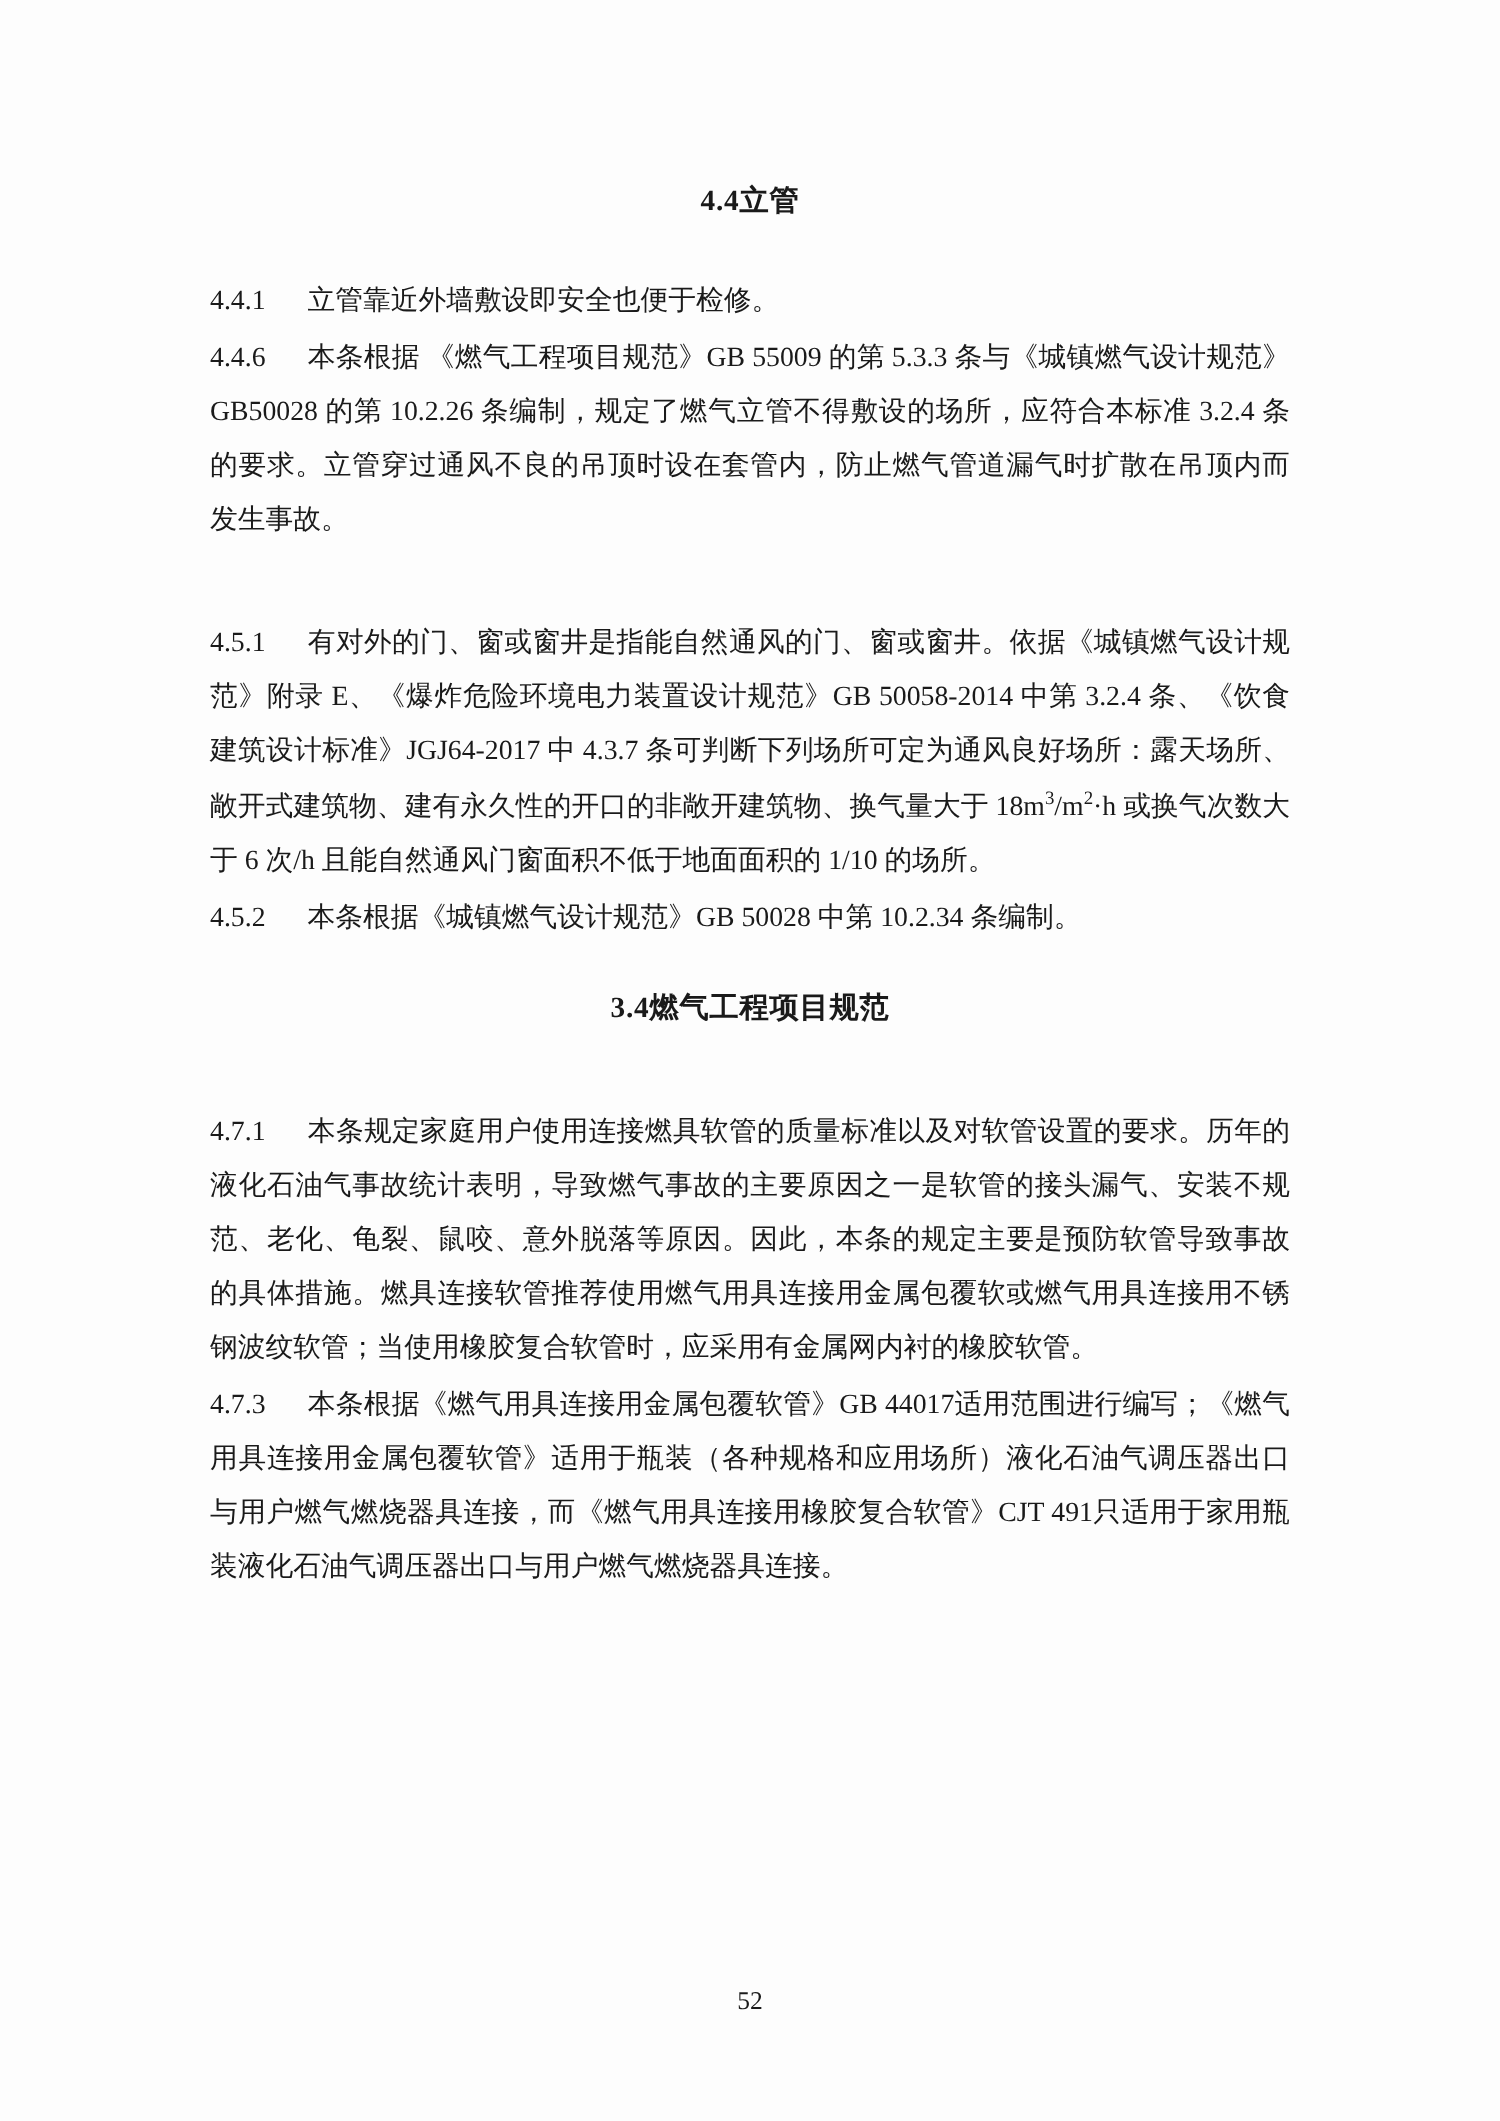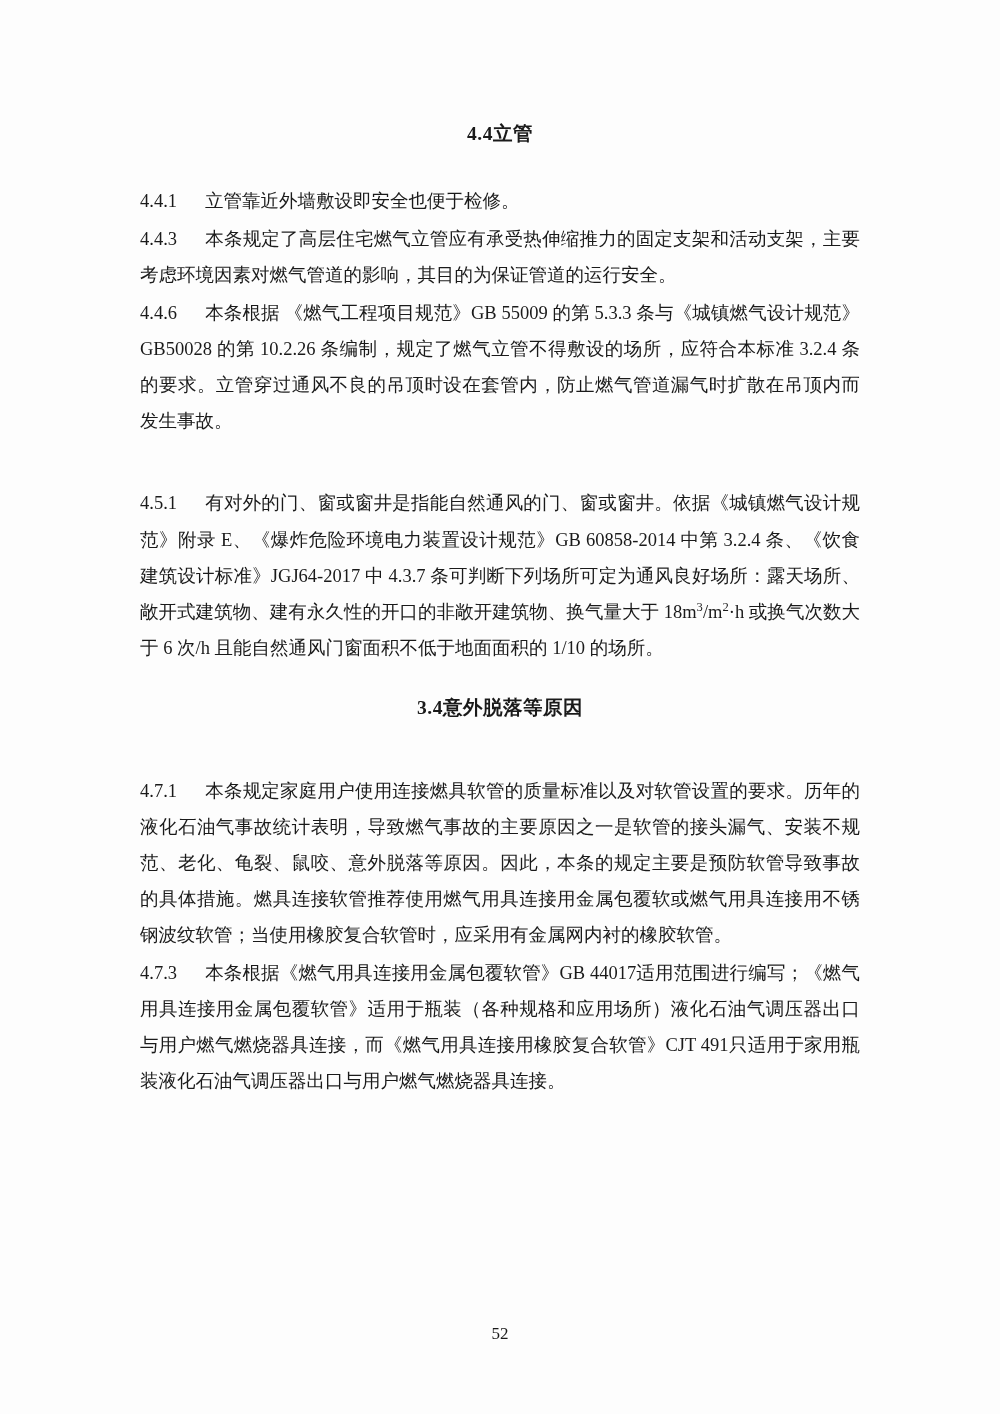--- a/index.html
+++ b/index.html
@@ -70,43 +70,43 @@
   <div class="section-heading">
     <span class="num">4.4</span><span>立管</span>
   </div>
 
   <div class="gap-sm"></div>
 
   <p class="para">
     <span class="label">4.4.1</span><span>立管靠近外墙敷设即安全也便于检修。</span>
   </p>
 
-  <p class="para">
-    <span class="label">4.4.3</span><span>本条规定了高层住宅燃气立管应有承受热伸缩推力的固定支架和活动支架，主要考虑环境因素对燃气管道的影响，其目的为保证管道的运行安全。</span>
-  </p>
 
 
   <p class="para">
     <span class="label">4.4.6</span><span>本条根据 《燃气工程项目规范》GB 55009 的第 5.3.3 条与《城镇燃气设计规范》GB50028 的第 10.2.26 条编制，规定了燃气立管不得敷设的场所，应符合本标准 3.2.4 条的要求。立管穿过通风不良的吊顶时设在套管内，防止燃气管道漏气时扩散在吊顶内而发生事故。</span>
   </p>
 
   <div class="gap-lg"></div>
 
 
   <div class="gap-sm"></div>
 
   <p class="para">
-    <span class="label">4.5.1</span><span>有对外的门、窗或窗井是指能自然通风的门、窗或窗井。依据《城镇燃气设计规范》附录 E、《爆炸危险环境电力装置设计规范》GB 60858-2014 中第 3.2.4 条、《饮食建筑设计标准》JGJ64-2017 中 4.3.7 条可判断下列场所可定为通风良好场所：露天场所、敞开式建筑物、建有永久性的开口的非敞开建筑物、换气量大于 18m</span><span class="sup">3</span><span>/m</span><span class="sup">2</span><span>·h 或换气次数大于 6 次/h 且能自然通风门窗面积不低于地面面积的 1/10 的场所。</span>
+    <span class="label">4.5.1</span><span>有对外的门、窗或窗井是指能自然通风的门、窗或窗井。依据《城镇燃气设计规范》附录 E、《爆炸危险环境电力装置设计规范》GB 50058-2014 中第 3.2.4 条、《饮食建筑设计标准》JGJ64-2017 中 4.3.7 条可判断下列场所可定为通风良好场所：露天场所、敞开式建筑物、建有永久性的开口的非敞开建筑物、换气量大于 18m</span><span class="sup">3</span><span>/m</span><span class="sup">2</span><span>·h 或换气次数大于 6 次/h 且能自然通风门窗面积不低于地面面积的 1/10 的场所。</span>
   </p>
 
+  <p class="para">
+    <span class="label">4.5.2</span><span>本条根据《城镇燃气设计规范》GB 50028 中第 10.2.34 条编制。</span>
+  </p>
 
   <div class="gap-md"></div>
 
   <div class="section-heading">
-    <span class="num">3.4</span><span>意外脱落等原因</span>
+    <span class="num">3.4</span><span>燃气工程项目规范</span>
   </div>
 
   <div class="gap-md"></div>
 
   <p class="para">
     <span class="label">4.7.1</span><span>本条规定家庭用户使用连接燃具软管的质量标准以及对软管设置的要求。历年的液化石油气事故统计表明，导致燃气事故的主要原因之一是软管的接头漏气、安装不规范、老化、龟裂、鼠咬、意外脱落等原因。因此，本条的规定主要是预防软管导致事故的具体措施。燃具连接软管推荐使用燃气用具连接用金属包覆软或燃气用具连接用不锈钢波纹软管；当使用橡胶复合软管时，应采用有金属网内衬的橡胶软管。</span>
   </p>
 
   <p class="para">
     <span class="label">4.7.3</span><span>本条根据《燃气用具连接用金属包覆软管》GB 44017适用范围进行编写；《燃气用具连接用金属包覆软管》适用于瓶装（各种规格和应用场所）液化石油气调压器出口与用户燃气燃烧器具连接，而《燃气用具连接用橡胶复合软管》CJT 491只适用于家用瓶装液化石油气调压器出口与用户燃气燃烧器具连接。</span>

